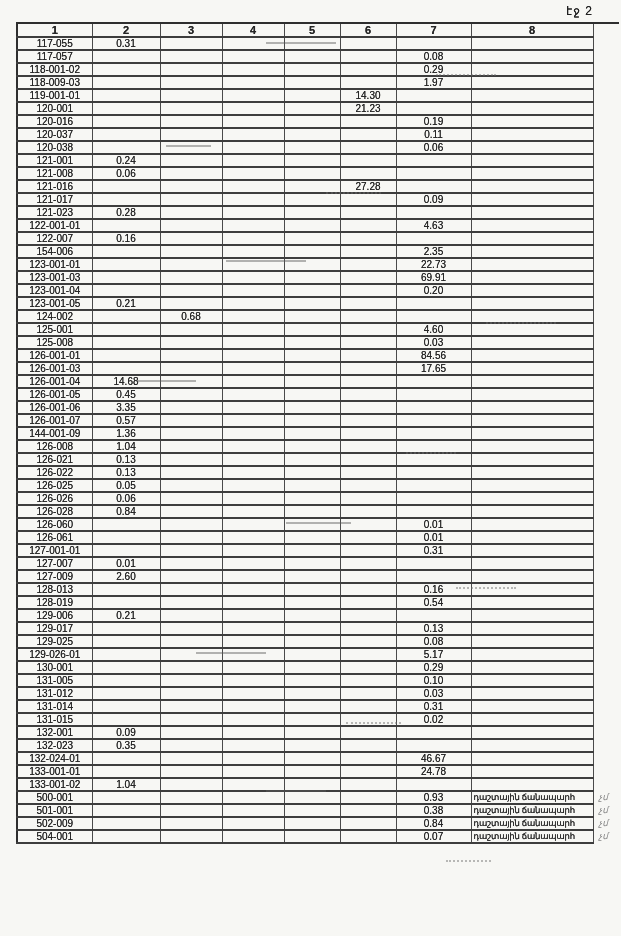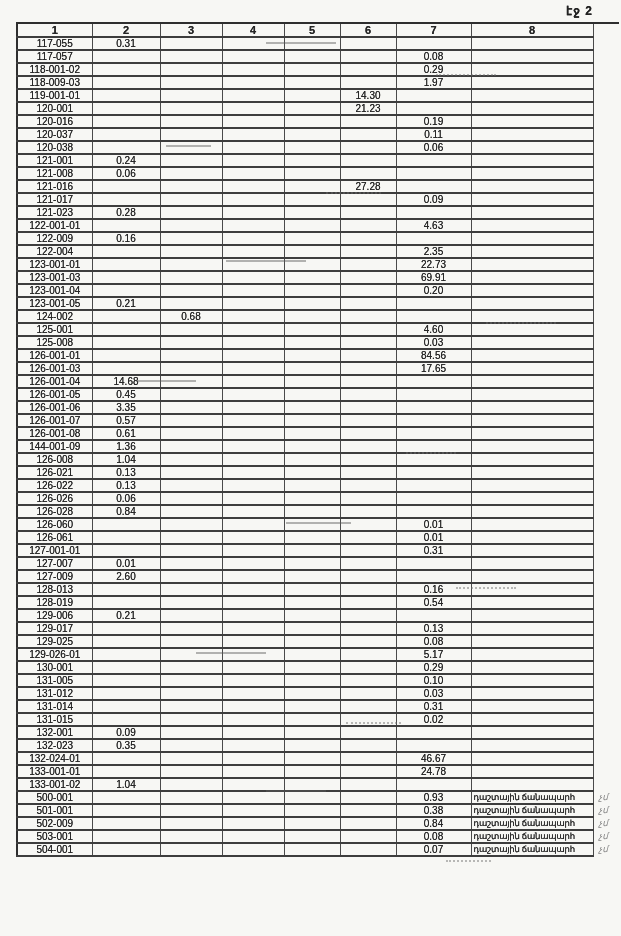--- a/index.html
+++ b/index.html
@@ -4,21 +4,21 @@
 <style>
   html,body{margin:0;padding:0;}
   body{
     width:621px;height:936px;overflow:hidden;position:relative;
     background:#f7f7f4;
     font-family:"Liberation Sans", sans-serif;
     color:#2b2b2b;
   }
   .page-label{
     position:absolute;top:4px;right:28px;
-    font-size:12px;font-weight:bold;color:#222;
+    font-size:12px;font-weight:normal;color:#222;
     letter-spacing:1px;
     text-shadow:0 0 0.6px #222;
   }
   .sheet{position:relative;margin:22px 0 0 16px;}
   table{
     border-collapse:collapse;table-layout:fixed;
   }
   td,th{
     padding:0;margin:0;overflow:hidden;white-space:nowrap;
     height:11px;line-height:11px;
@@ -231,32 +231,32 @@
           <td></td>
           <td></td>
           <td></td>
           <td></td>
           <td></td>
           <td>4.63</td>
           <td class="note"></td>
           <td class="margin-cell"></td>
         </tr>
         <tr>
-          <td>122-009</td>
+          <td>122-007</td>
           <td>0.16</td>
           <td></td>
           <td></td>
           <td></td>
           <td></td>
           <td></td>
           <td class="note"></td>
           <td class="margin-cell"></td>
         </tr>
         <tr>
-          <td>122-004</td>
+          <td>154-006</td>
           <td></td>
           <td></td>
           <td></td>
           <td></td>
           <td></td>
           <td>2.35</td>
           <td class="note"></td>
           <td class="margin-cell"></td>
         </tr>
         <tr>
@@ -396,31 +396,20 @@
           <td>0.57</td>
           <td></td>
           <td></td>
           <td></td>
           <td></td>
           <td></td>
           <td class="note"></td>
           <td class="margin-cell"></td>
         </tr>
         <tr>
-          <td>126-001-08</td>
-          <td>0.61</td>
-          <td></td>
-          <td></td>
-          <td></td>
-          <td></td>
-          <td></td>
-          <td class="note"></td>
-          <td class="margin-cell"></td>
-        </tr>
-        <tr>
           <td>144-001-09</td>
           <td>1.36</td>
           <td></td>
           <td></td>
           <td></td>
           <td></td>
           <td></td>
           <td class="note"></td>
           <td class="margin-cell"></td>
         </tr>
@@ -442,20 +431,31 @@
           <td></td>
           <td></td>
           <td></td>
           <td></td>
           <td class="note"></td>
           <td class="margin-cell"></td>
         </tr>
         <tr>
           <td>126-022</td>
           <td>0.13</td>
+          <td></td>
+          <td></td>
+          <td></td>
+          <td></td>
+          <td></td>
+          <td class="note"></td>
+          <td class="margin-cell"></td>
+        </tr>
+        <tr>
+          <td>126-025</td>
+          <td>0.05</td>
           <td></td>
           <td></td>
           <td></td>
           <td></td>
           <td></td>
           <td class="note"></td>
           <td class="margin-cell"></td>
         </tr>
         <tr>
           <td>126-026</td>
@@ -733,31 +733,20 @@
           <td class="margin-cell">չմ</td>
         </tr>
         <tr>
           <td>502-009</td>
           <td></td>
           <td></td>
           <td></td>
           <td></td>
           <td></td>
           <td>0.84</td>
-          <td class="note">դաշտային ճանապարհ</td>
-          <td class="margin-cell">չմ</td>
-        </tr>
-        <tr>
-          <td>503-001</td>
-          <td></td>
-          <td></td>
-          <td></td>
-          <td></td>
-          <td></td>
-          <td>0.08</td>
           <td class="note">դաշտային ճանապարհ</td>
           <td class="margin-cell">չմ</td>
         </tr>
         <tr>
           <td>504-001</td>
           <td></td>
           <td></td>
           <td></td>
           <td></td>
           <td></td>

